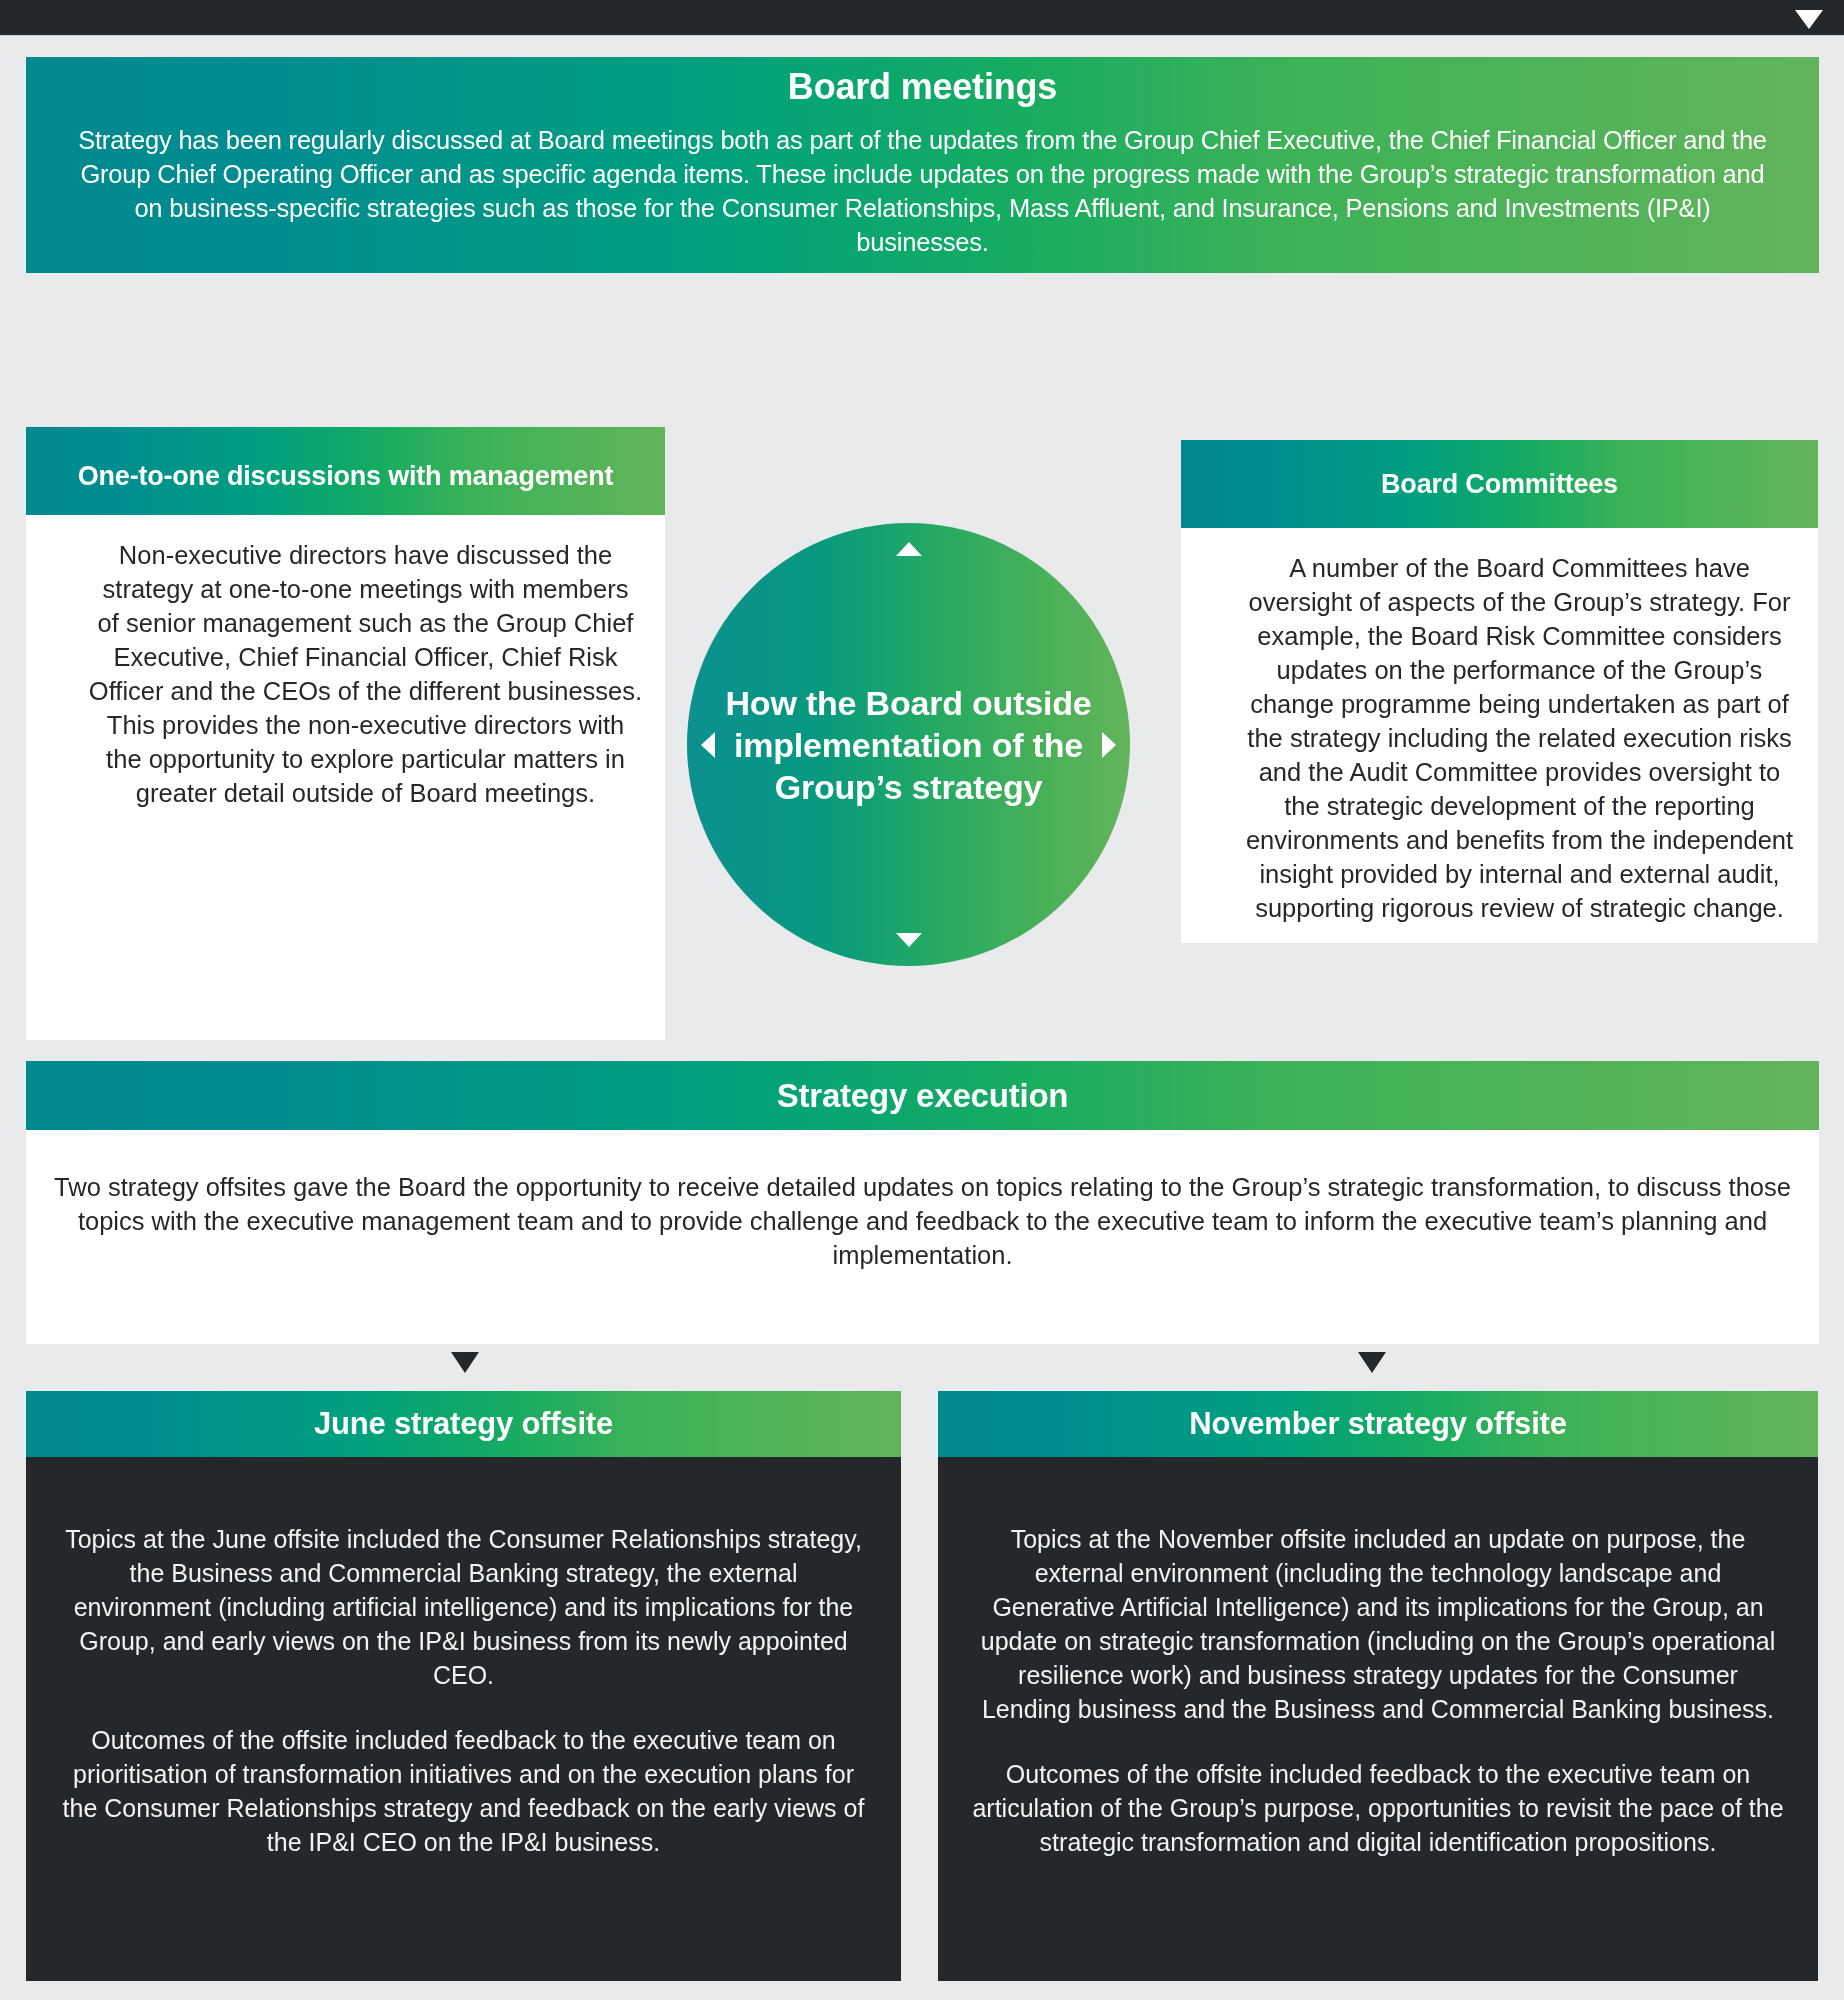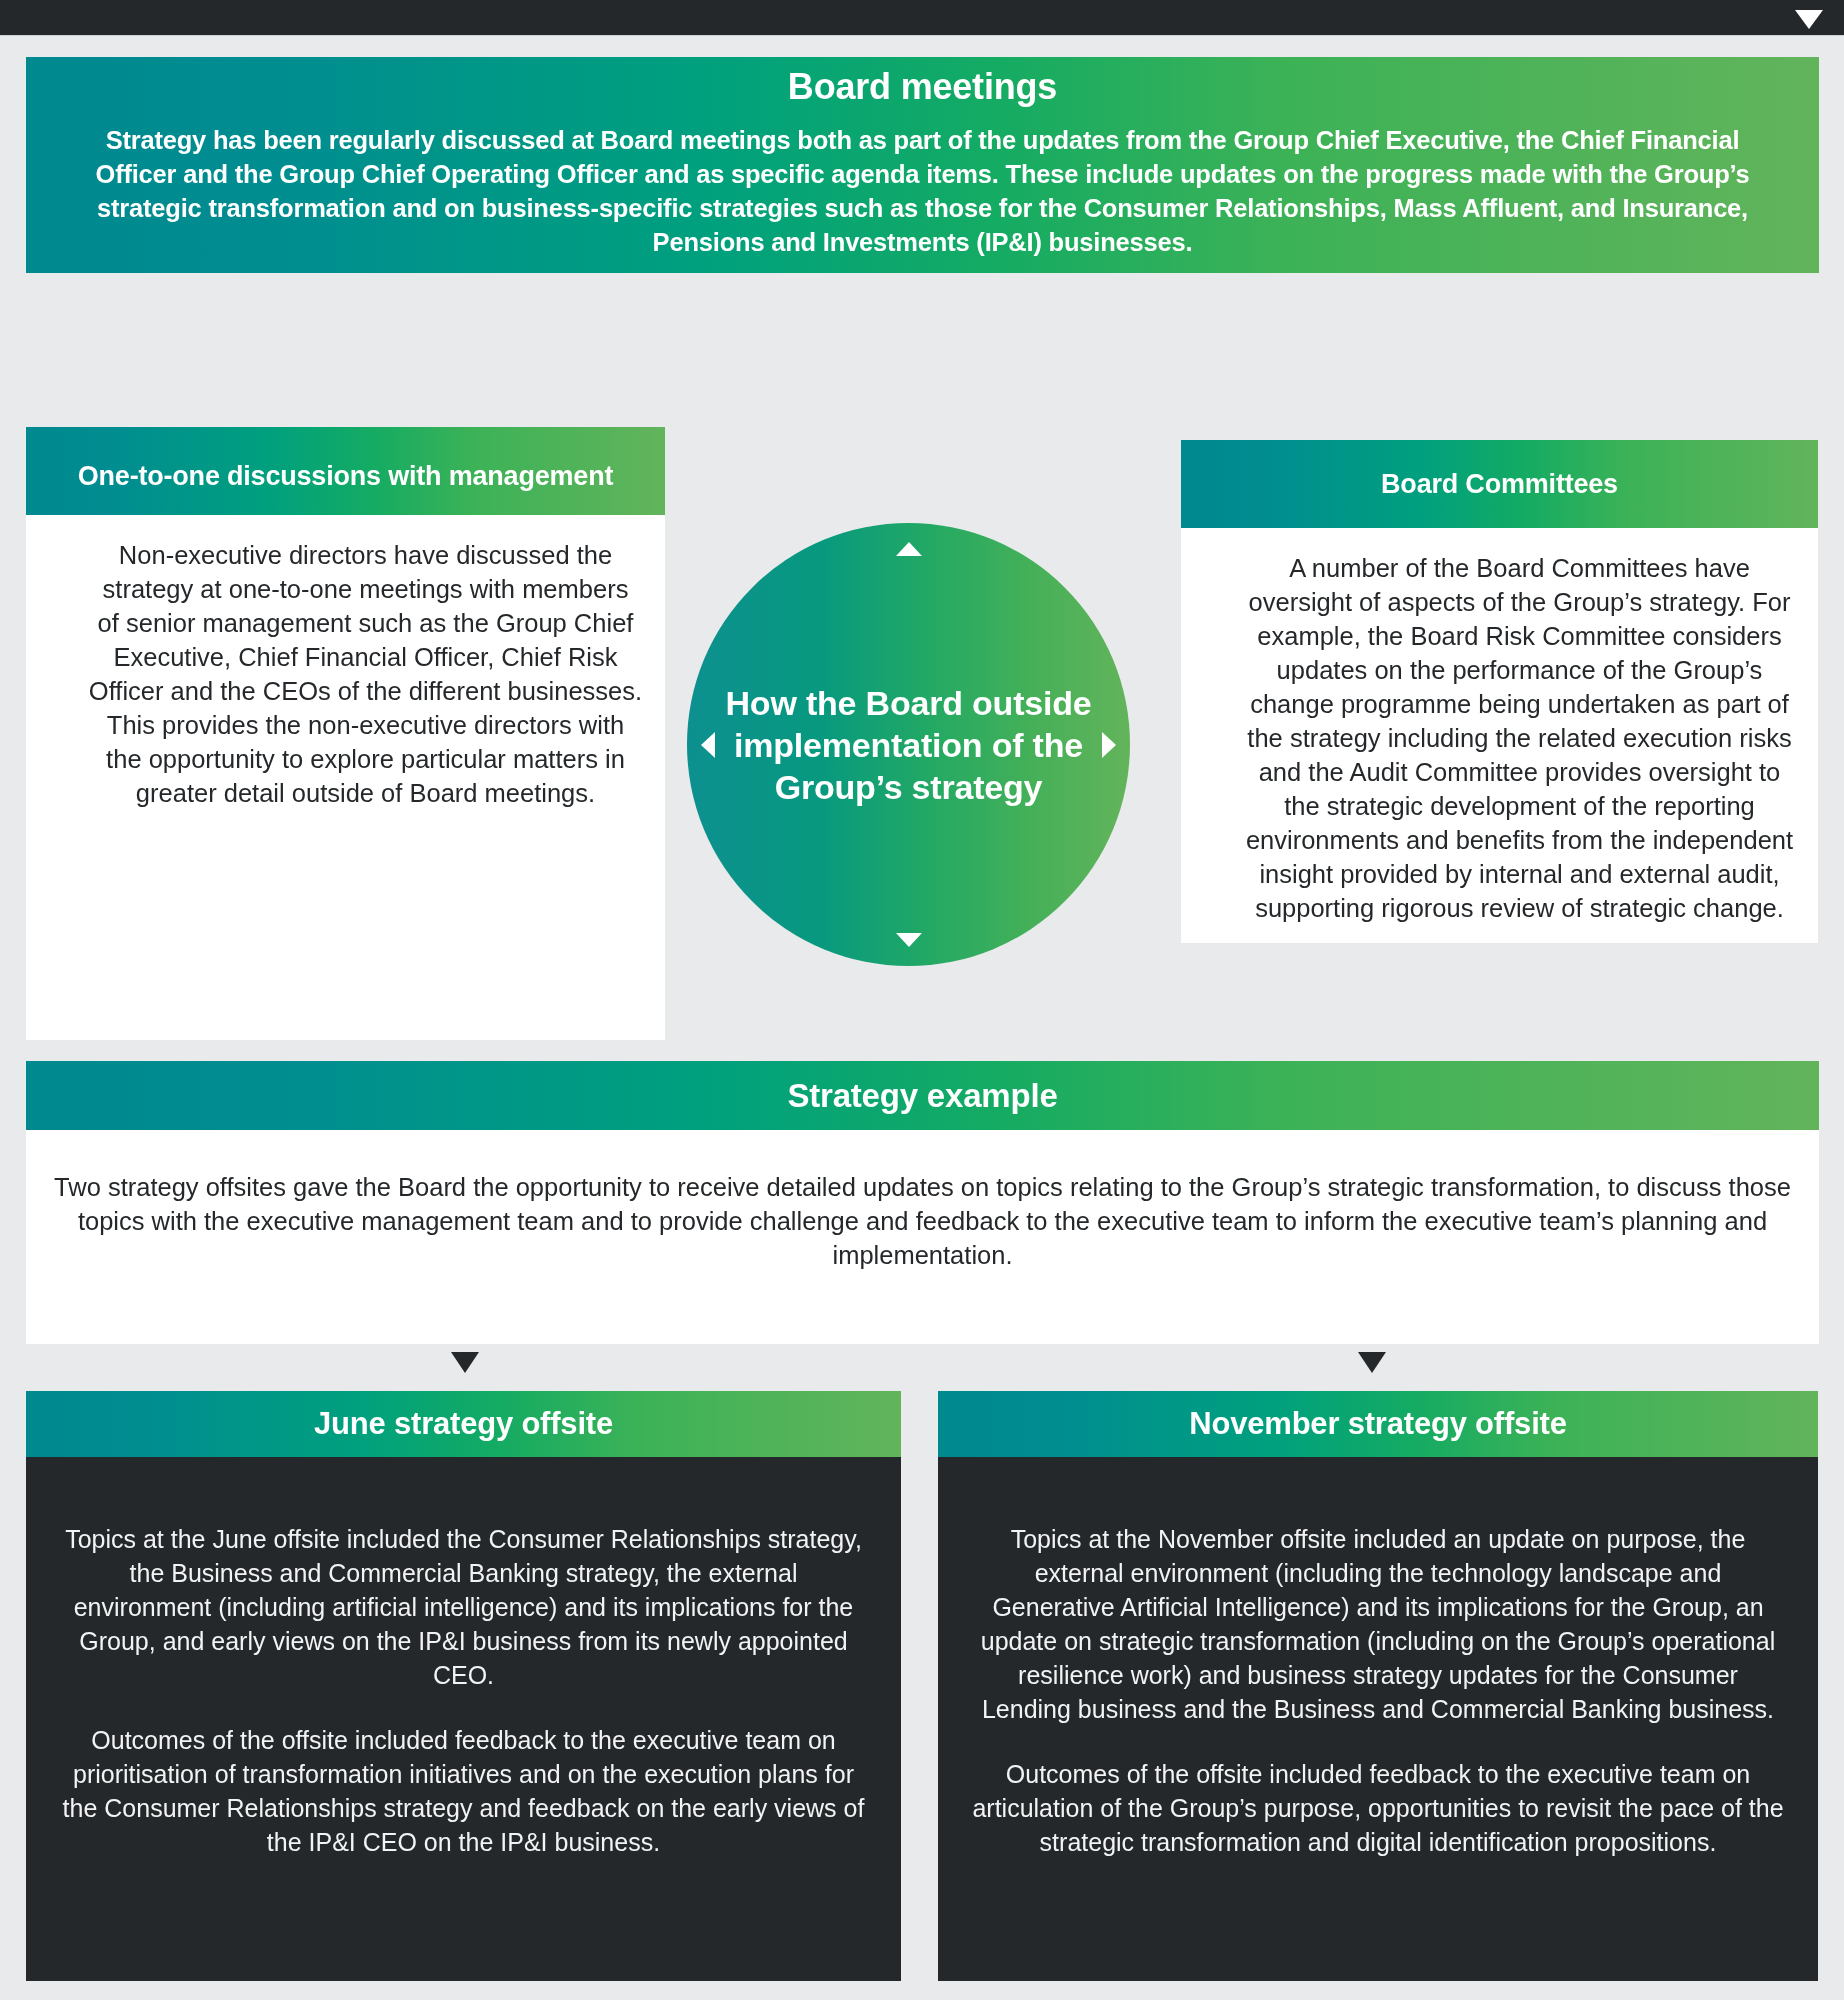--- a/index.html
+++ b/index.html
@@ -69,21 +69,21 @@
   .hero-title {
     font-size: 36px;
     line-height: 52px;
     padding-bottom: 10.4px;
   }
   .hero-body {
     color: #ffffff;
     font-size: 25.5px;
     line-height: 34px;
     text-align: center;
-    font-weight: 700;
+    font-weight: 400;
     padding: 0 52px;
   }
 
   
   .col-left {
     position: absolute;
     left: 26px; top: 427px;
     width: 639px;
     height: 613px;
   }
@@ -245,21 +245,21 @@
     <div class="tri tri-left"></div>
     <div class="tri tri-right"></div>
   </div>
 
   <div class="col-right card">
     <div class="col-head gradbar">Board Committees</div>
     <div class="col-body bodytext">A number of the Board Committees have oversight of aspects of the Group’s strategy. For example, the Board Risk Committee considers updates on the performance of the Group’s change programme being undertaken as part of the strategy including the related execution risks and the Audit Committee provides oversight to the strategic development of the reporting environments and benefits from the independent insight provided by internal and external audit, supporting rigorous review of strategic change.</div>
   </div>
 
   <div class="offsites card">
-    <div class="offsites-head gradbar">Strategy example</div>
+    <div class="offsites-head gradbar">Strategy execution</div>
     <div class="offsites-body bodytext">Two strategy offsites gave the Board the opportunity to receive detailed updates on topics relating to the Group’s strategic transformation, to discuss those topics with the executive management team and to provide challenge and feedback to the executive team to inform the executive team’s planning and implementation.</div>
   </div>
 
   <div class="caret-down caret-a"></div>
   <div class="caret-down caret-b"></div>
 
   <div class="bottom-left">
     <div class="bottom-head gradbar">June strategy offsite</div>
     <div class="dark-body">
       <p>Topics at the June offsite included the Consumer Relationships strategy, the Business and Commercial Banking strategy, the external environment (including artificial intelligence) and its implications for the Group, and early views on the IP&amp;I business from its newly appointed CEO.</p>

